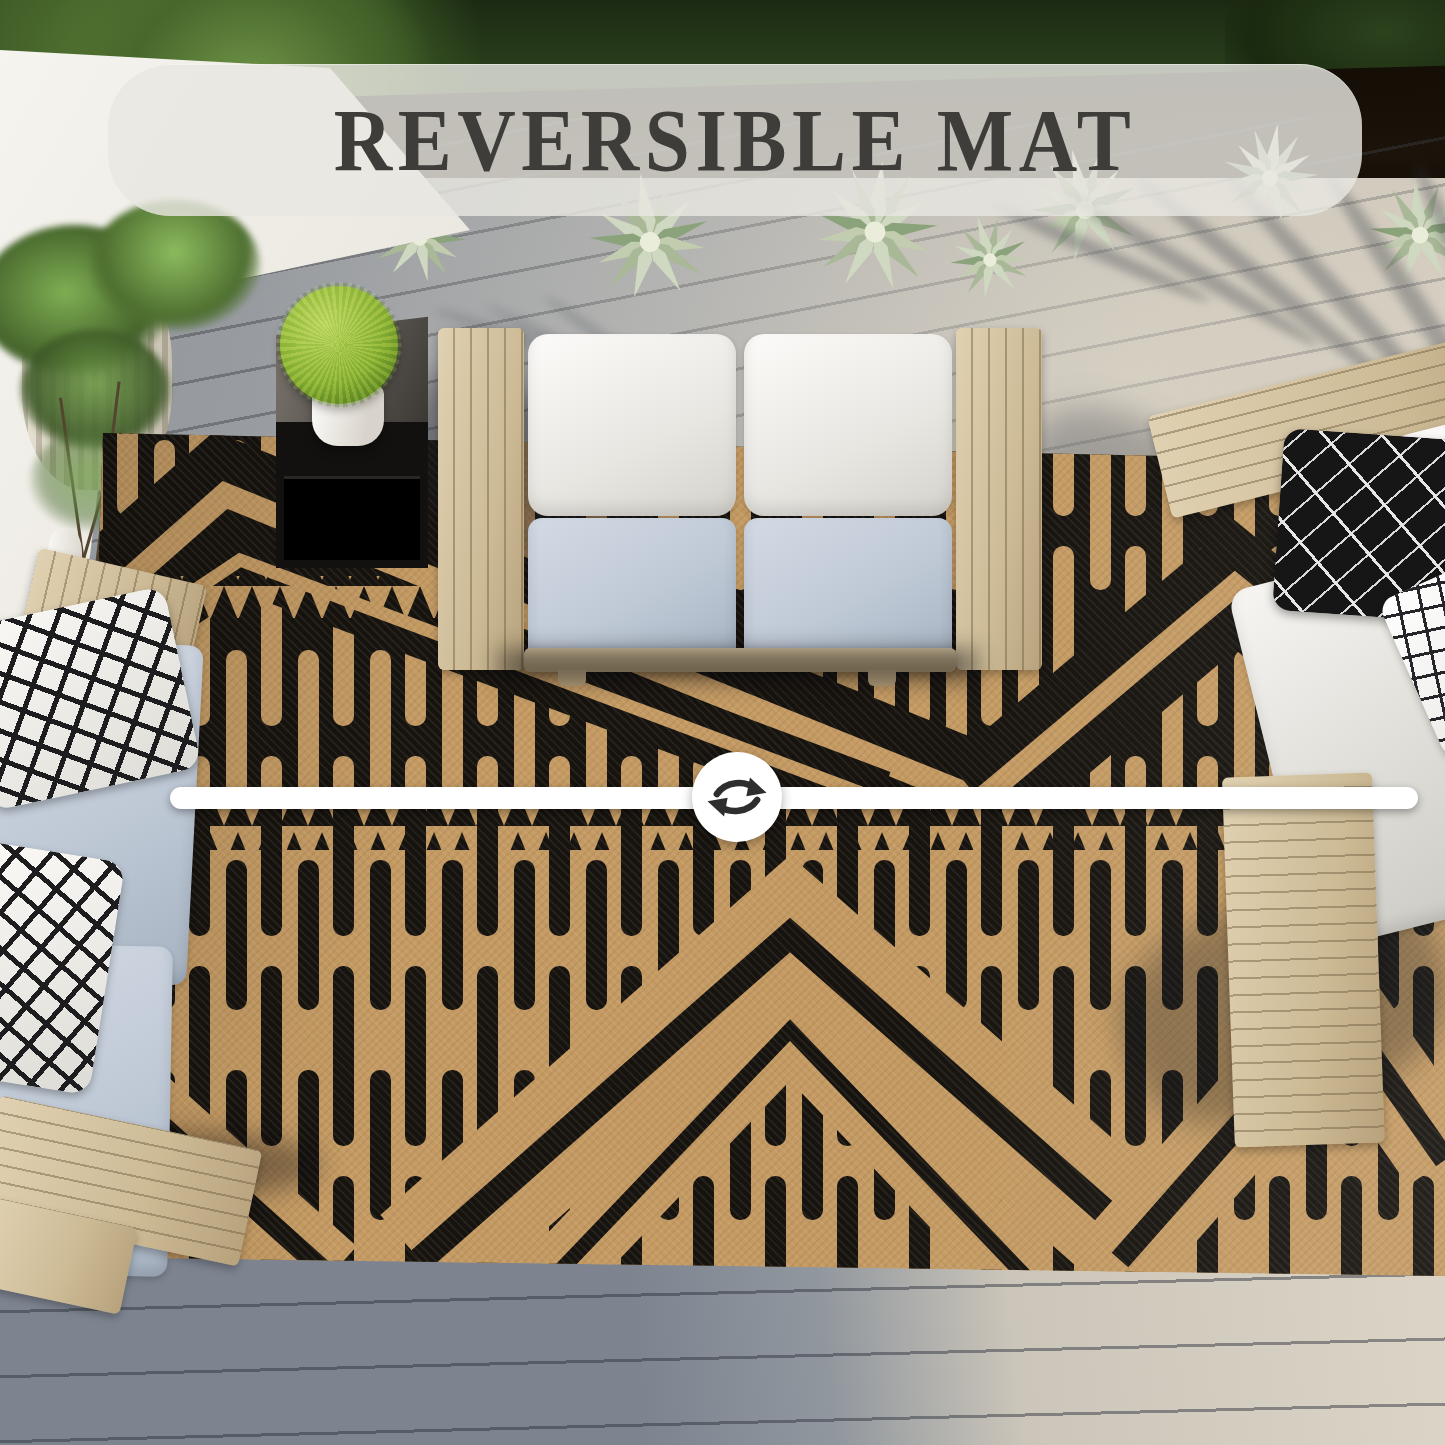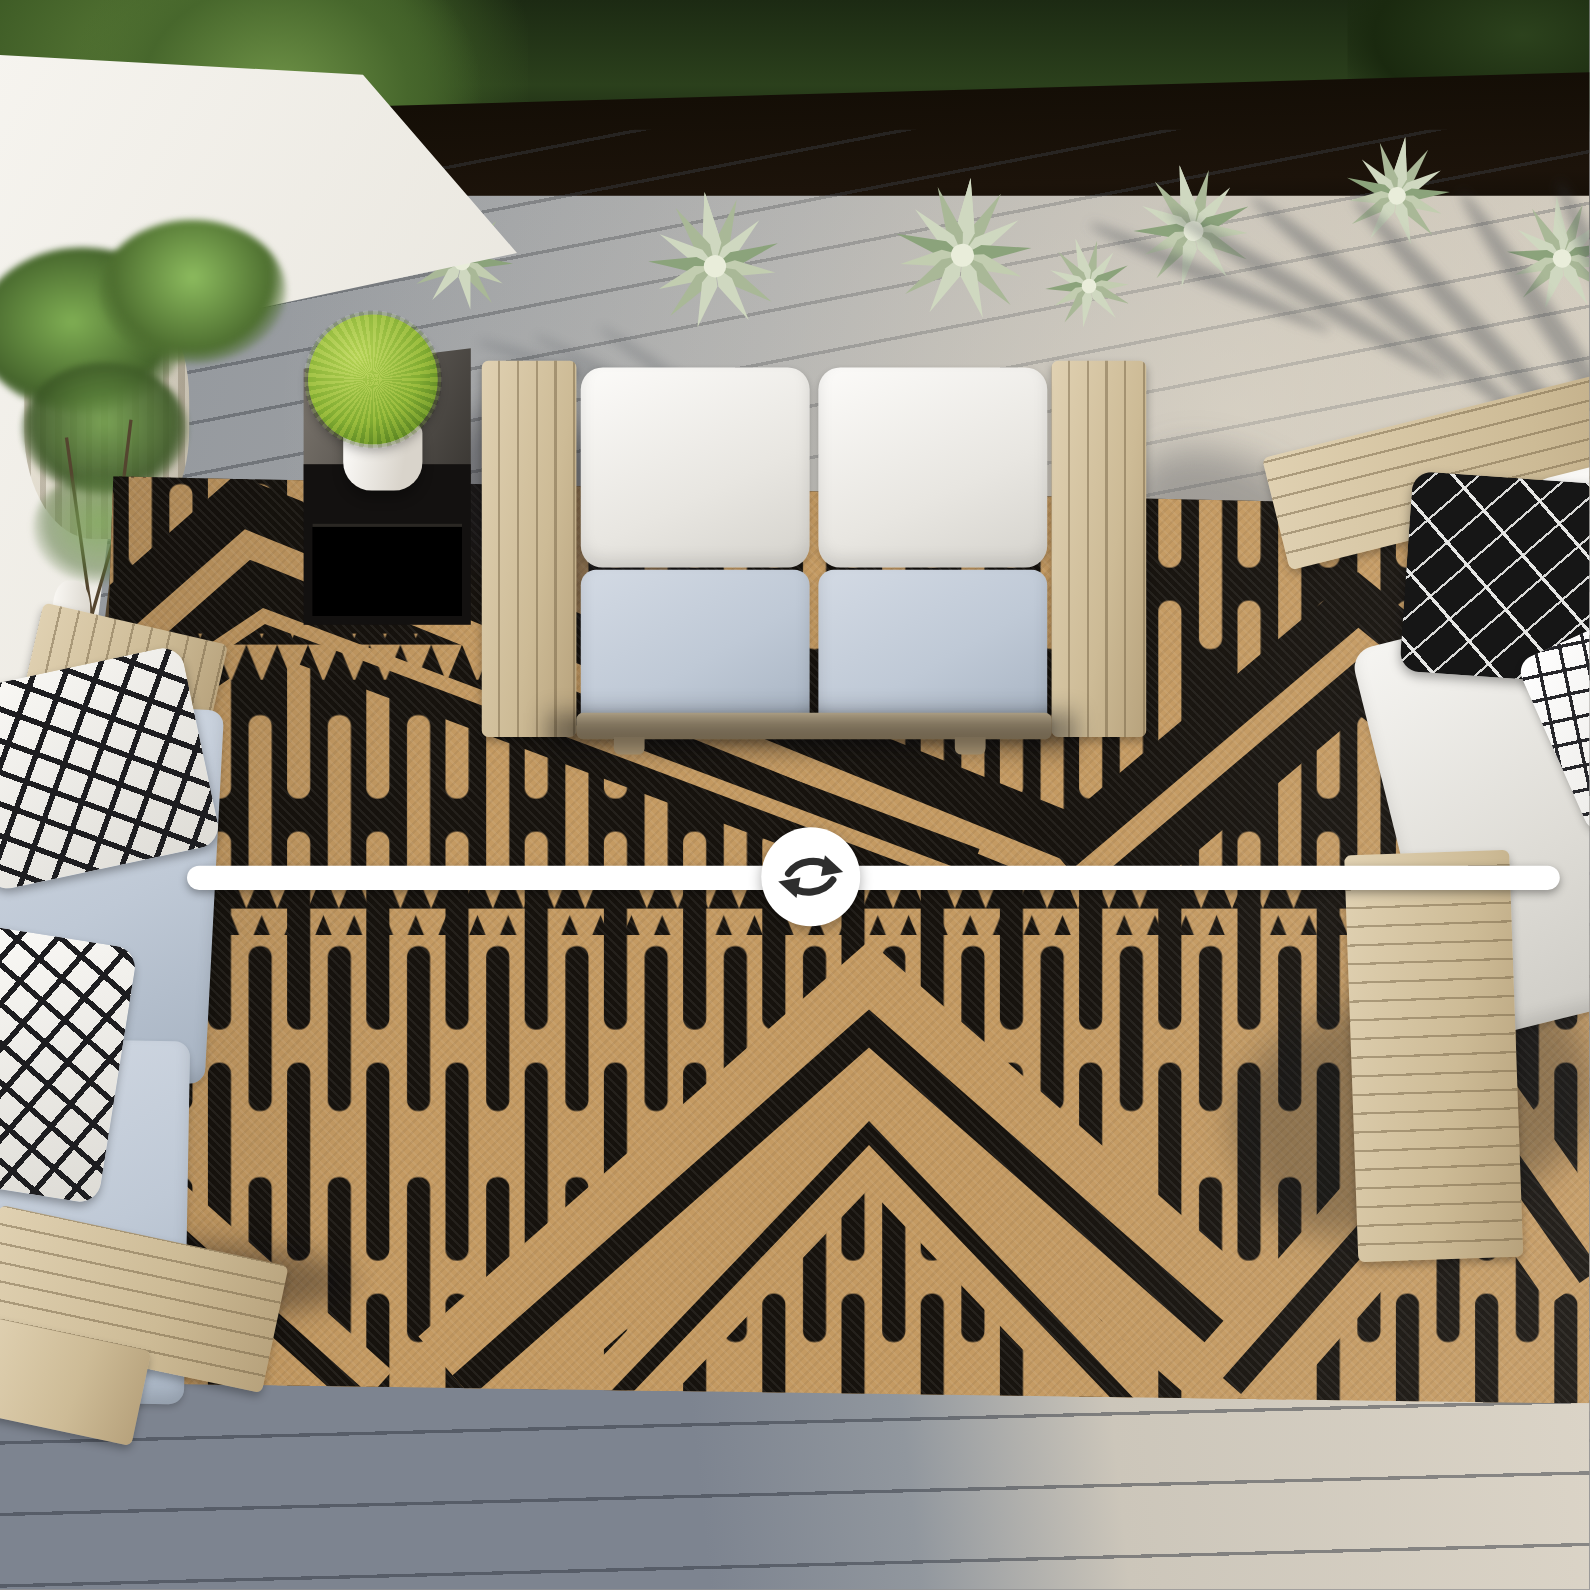--- a/index.html
+++ b/index.html
@@ -296,14 +296,17 @@
         <path d="M-28,-4 C-16,-22 12,-24 25,-11"></path>
       </g>
       <polygon points="18,-27 41,-6 13,-1" fill="var(--arrow-dark,#2e2e2e)"></polygon>
       <g transform="rotate(180)">
         <use href="#half"></use>
         <polygon points="18,-27 41,-6 13,-1" fill="var(--arrow-dark,#2e2e2e)"></polygon>
       </g>
     </svg>
   </div>
 
+  <div class="banner">
+    <div class="banner-text">REVERSIBLE MAT</div>
+  </div>
 
 </div>
 
 </body></html>

